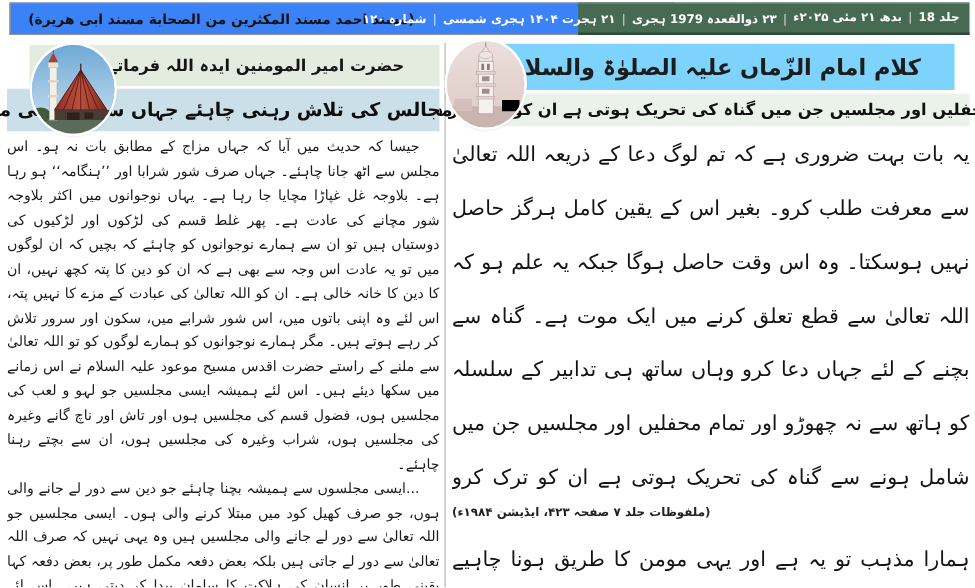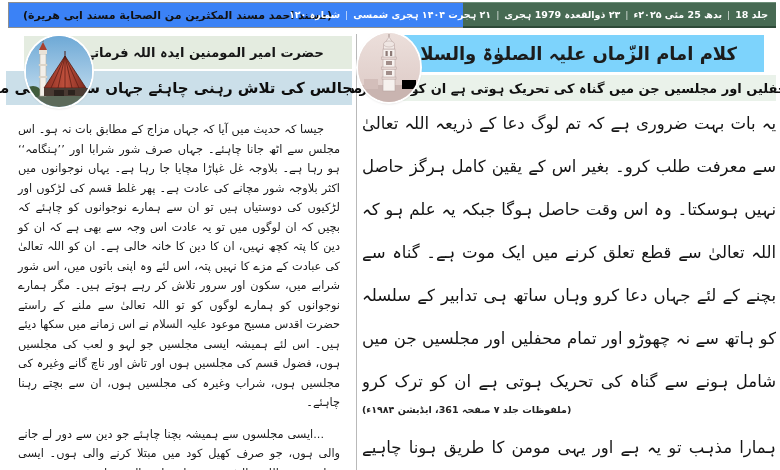--- a/index.html
+++ b/index.html
@@ -83,30 +83,30 @@
     left:26px;top:36px;width:66px;height:71px;border-radius:50%;
     overflow:hidden;box-shadow:0 0 0 2px #fff,0 1px 3px rgba(0,0,0,.35);
     background:#7fb2d9;z-index:5;
   }
   .l-body{
     left:6px;top:108px;width:346px;height:362px;
     direction:rtl;text-align:justify;
     font-size:11.3px;line-height:19.5px;color:#1a1a1a;
     overflow:hidden;
   }
-  .l-body p{margin:12px;text-indent:16px;}
+  .l-body p{margin:0;text-indent:16px;}
 </style>
 </head>
 <body>
 
 <div class="abs masthead-ref">(مسند احمد مسند المکثرین من الصحابة مسند ابی هریرة)</div>
 
 <div class="abs date-bar">
   <span class="date-seg">جلد 18</span>
-  <span class="date-seg">بدھ 25 مئی ۲۰۲۵ء</span>
+  <span class="date-seg">بدھ ۲۱ مئی ۲۰۲۵ء</span>
   <span class="date-seg">۲۳ ذوالقعدہ 1979 ہجری</span>
   <span class="date-seg">۲۱ ہجرت ۱۴۰۴ ہجری شمسی</span>
   <span class="date-seg">شمارہ ۱۲۰</span>
 </div>
 
 <div class="abs col-divider"></div>
 
 <div class="abs r-kicker">
   <span>کلام امام الزّماں علیہ الصلوٰۃ والسلام</span>
 </div>
@@ -136,21 +136,21 @@
     <path d="M31 4 L36.5 12 L36.5 16 L25.5 16 L25.5 12 Z" fill="#f2eae7" stroke="#b9a5a1" stroke-width="0.6"></path>
     <ellipse cx="31" cy="11" rx="5.5" ry="3" fill="#efe6e3" stroke="#b9a5a1" stroke-width="0.5"></ellipse>
     <line x1="31" y1="4" x2="31" y2="1" stroke="#8d7a76" stroke-width="0.8"></line>
     <rect x="28" y="28" width="6" height="4" fill="#a28e8a"></rect>
     <rect x="28" y="38" width="6" height="4" fill="#a28e8a"></rect>
   </svg>
 </div>
 
 <div class="abs r-body">یہ بات بہت ضروری ہے کہ تم لوگ دعا کے ذریعہ اللہ تعالیٰ سے معرفت طلب کرو۔ بغیر اس کے یقین کامل ہرگز حاصل نہیں ہوسکتا۔ وہ اس وقت حاصل ہوگا جبکہ یہ علم ہو کہ اللہ تعالیٰ سے قطع تعلق کرنے میں ایک موت ہے۔ گناہ سے بچنے کے لئے جہاں دعا کرو وہاں ساتھ ہی تدابیر کے سلسلہ کو ہاتھ سے نہ چھوڑو اور تمام محفلیں اور مجلسیں جن میں شامل ہونے سے گناہ کی تحریک ہوتی ہے ان کو ترک کرو اور ساتھ ہی ساتھ دعا بھی کرتے رہو۔ اور خوب جان لو کہ ان آفات سے جو قضا و قدر کی طرف سے انسان کے ساتھ پیدا ہوتی ہیں جب تک خدا تعالیٰ کی مدد ساتھ نہ ہو، ہرگز رہائی نہیں ہوتی۔</div>
 
-<div class="abs r-citation">(ملفوظات جلد ۷ صفحہ 361، ایڈیشن ۱۹۸۴ء)</div>
+<div class="abs r-citation">(ملفوظات جلد ۷ صفحہ ۴۲۳، ایڈیشن ۱۹۸۴ء)</div>
 
 <div class="abs r-body2">ہمارا مذہب تو یہ ہے اور یہی مومن کا طریق ہونا چاہیے کہ بات کرے تو پوری</div>
 
 <div class="abs l-kicker">
   <span>حضرت امیر المومنین ایدہ اللہ فرماتے ہیں:</span>
 </div>
 
 <div class="abs l-headline">
   <span>ایسی مجالس کی تلاش رہنی چاہئے جہاں سے سلامتی ملتی ہو</span>
 </div>

